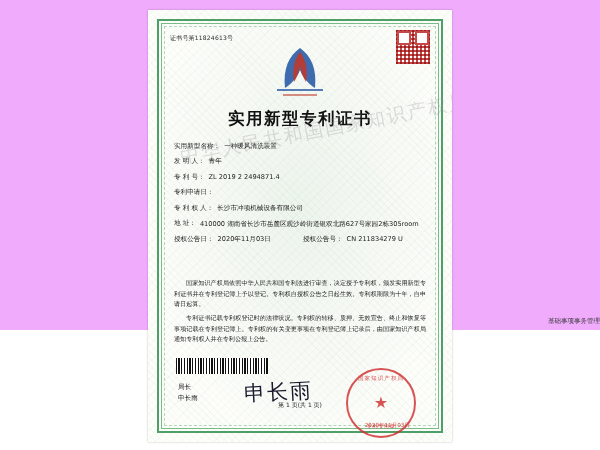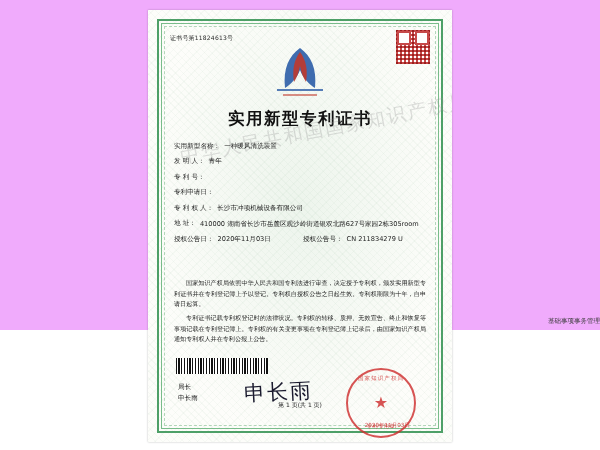--- a/index.html
+++ b/index.html
@@ -313,20 +313,21 @@
         <div class="field">
           <span class="f-label">实用新型名称：</span>
           <span class="f-value">一种暖风清洗装置</span>
         </div>
         <div class="field">
           <span class="f-label">发 明 人：</span>
           <span class="f-value">青年</span>
         </div>
         <div class="field">
           <span class="f-label">专 利 号：</span>
+          <span class="f-value">ZL 2019 2 2494871.4</span>
         </div>
         <div class="field">
           <span class="f-label">专利申请日：</span>
         </div>
         <div class="field">
           <span class="f-label">专 利 权 人：</span>
           <span class="f-value">长沙市冲项机械设备有限公司</span>
         </div>
         <div class="field">
           <span class="f-label">地        址：</span>

